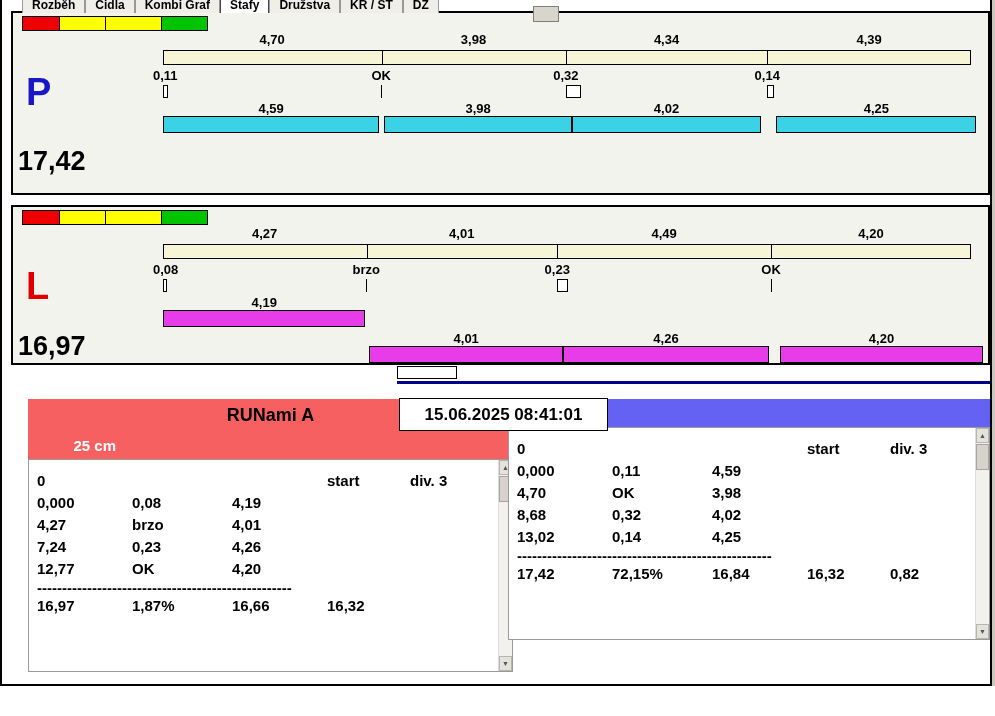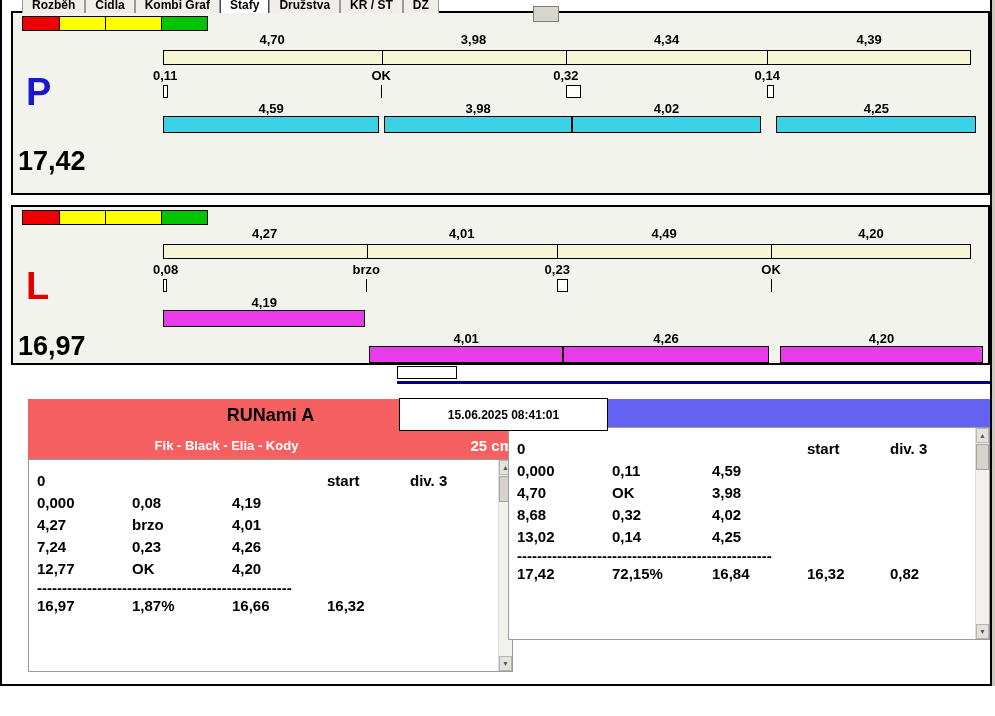--- a/index.html
+++ b/index.html
@@ -56,21 +56,21 @@
   .tcell { flex:none; white-space:nowrap; }
   .tsep { line-height:15px; height:15px; overflow:hidden; white-space:nowrap; width:295px; }
   .vscroll { position:absolute; top:0; right:0; bottom:0; width:14px; background:#f2f1ee; border-left:1px solid #dcdcdc; }
   .varrow { position:absolute; left:0; width:13px; height:15px; background:#e4e2dc; border:1px solid #b8b5ae;
             font-size:7px; display:flex; align-items:center; justify-content:center; color:#555; }
   .varrow.up { top:0; } .varrow.down { bottom:0; }
   .vthumb { position:absolute; left:0; top:16px; width:13px; height:26px; background:#d6d3cc; border:1px solid #a8a59e; }
 
   .datetime { position:absolute; left:399px; top:398px; width:209px; height:33px; background:#fff;
               border:1px solid #000; display:flex; align-items:center; justify-content:center;
-              font-size:12px; font-weight:bold; color:#000; z-index:6; }
+              font-size:17px; font-weight:bold; color:#000; z-index:6; }
 </style>
 </head>
 <body>
 
 <div class="screen">
 
   <div class="tabbar">
       <div class="tab">Rozběh</div>
       <div class="tab">Čidla</div>
       <div class="tab">Kombi Graf</div>
@@ -164,21 +164,20 @@
     </div>
     <div class="lane-total" style="bottom:1px;">16,97</div>
   </div>
 
   <div class="mini-box"></div>
   <div class="navy-line" style="background: rgb(0, 0, 136);"></div>
 
   <div class="team-panel" style="left:12px;width:485px;margin-left:16px;">
     <div class="team-name" style="background: rgb(247, 96, 96);">RUNami A</div>
     <div class="team-sub" style="background: rgb(247, 96, 96);">
-      <div class="dogs">Fik - Black - Elia - Kody</div>
       <div class="height-label">25 cm</div>
     </div>
     <div class="team-table">
       <div class="tbody">
           <div class="trow">
             <div class="tcell" style="width: 95px;">0</div>
             <div class="tcell" style="width: 100px;"></div>
             <div class="tcell" style="width: 95px;"></div>
             <div class="tcell" style="width: 83px;">start</div>
             <div class="tcell" style="width: 70px;">div. 3</div>

